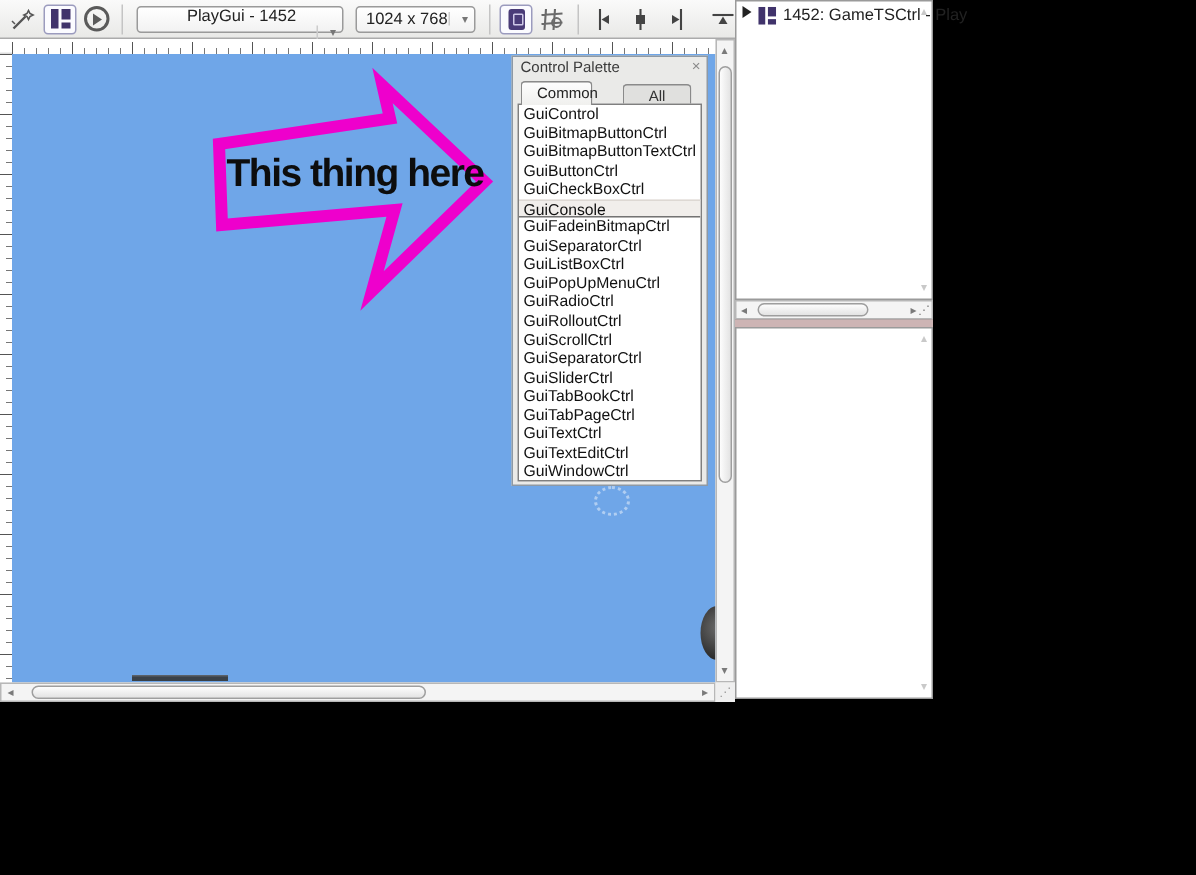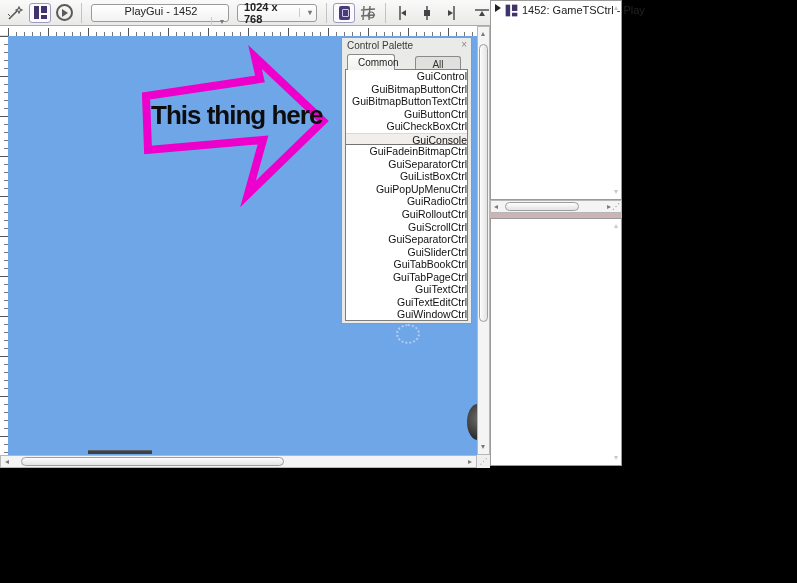--- a/index.html
+++ b/index.html
@@ -12,21 +12,21 @@
   .toolbar { position:absolute; left:0; top:0; width:490px; height:26px;
     background:linear-gradient(#FAFAFA,#E9E9E7); border-bottom:1px solid #ABABAB;
     display:flex; align-items:center; padding-left:4px; }
   .tb-sep { width:1px; height:20px; background:#C4C4C4; margin:0 5px; flex:none; }
   .tb-icon { width:22px; height:20px; display:flex; align-items:center; justify-content:center; flex:none; margin:0 1px; }
   .tb-icon.sel { background:#FBFBFF; border:1px solid #9B9BBE; border-radius:3px; }
   .dd { height:18px; background:linear-gradient(#FFFFFF,#F2F2F2); border:1px solid #9A9A9A;
     border-radius:3px; display:flex; align-items:center; font-size:11px; color:#222;
     padding:0 4px 0 6px; margin:0 4px; flex:none; }
   .dd .dd-arrow { margin-left:auto; color:#777; font-size:8px; padding-left:8px; border-left:1px solid #CCC; }
-  .dd1 { width:138px;flex-direction:column; } .dd2 { width:80px;font-weight:bold; }
+  .dd1 { width:138px;flex-direction:column; } .dd2 { width:80px; }
 
   
   .glyph-split { position:relative; width:13px; height:13px; }
   .glyph-split i { position:absolute; background:#40336B; }
   .glyph-split .a { left:0; top:0; width:5px; height:13px; }
   .glyph-split .b { left:7px; top:0; width:6px; height:7px; }
   .glyph-split .c { left:7px; top:9px; width:6px; height:4px; }
   .glyph-split.small { transform:scale(0.9); }
 
   .play-circle { width:17px; height:17px; border:2px solid #5A5A5A; border-radius:50%;
@@ -76,21 +76,21 @@
   .palette { position:absolute; left:341px; top:37px; width:131px; height:287px;
     background:#EAEAE8; border:1px solid #8E99A4; }
   .palette-title { position:absolute; left:5px; top:2px; font-size:10px; color:#3A3A3A; }
   .palette-close { position:absolute; right:4px; top:1px; font-size:10px; color:#8A8A8A; cursor:default; }
   .tabs { position:absolute; left:5px; top:15px; height:17px; display:flex; align-items:flex-end; }
   .tab { font-size:10px; color:#222; text-align:center; border:1px solid #8A8A8A; border-bottom:none;
     border-radius:3px 3px 0 0; padding:2px 0 1px 0; }
   .tab.active { width:48px; background:linear-gradient(#FDFDFD,#F0F0EE); height:16px; z-index:2; position:relative;padding-left:10px; }
   .tab.inactive { width:46px; background:#E0E0DE; height:14px; margin-left:20px; color:#333; }
   .palette-list { position:absolute; left:3px; top:31px; width:123px; height:252px;
-    background:#FFF; border:1px solid #7F7F7F; overflow:hidden;text-align:right; }
+    background:#FFF; border:1px solid #7F7F7F; overflow:hidden; }
   .plist-item { height:12.55px; line-height:12.5px; font-size:10.5px; color:#111; padding-left:3px; white-space:nowrap; }
   .plist-item.highlight { background:#F1EEEB; border-top:1px solid #DDD8D3; border-bottom:1px solid #737373; }
 
   
   .tree-panel { position:absolute; left:490px; top:0; width:132px; height:200px;
     background:#FFF; border:1px solid #9A9A9A; }
   .tree-row { position:absolute; left:4px; top:3px; display:flex; align-items:flex-start; white-space:nowrap; }
   .tree-expander { width:0; height:0; border-left:6px solid #222; border-top:4px solid transparent;
     border-bottom:4px solid transparent; margin-right:4px; flex:none; }
   .tree-label { font-size:11px; color:#222; margin-left:4px; }

